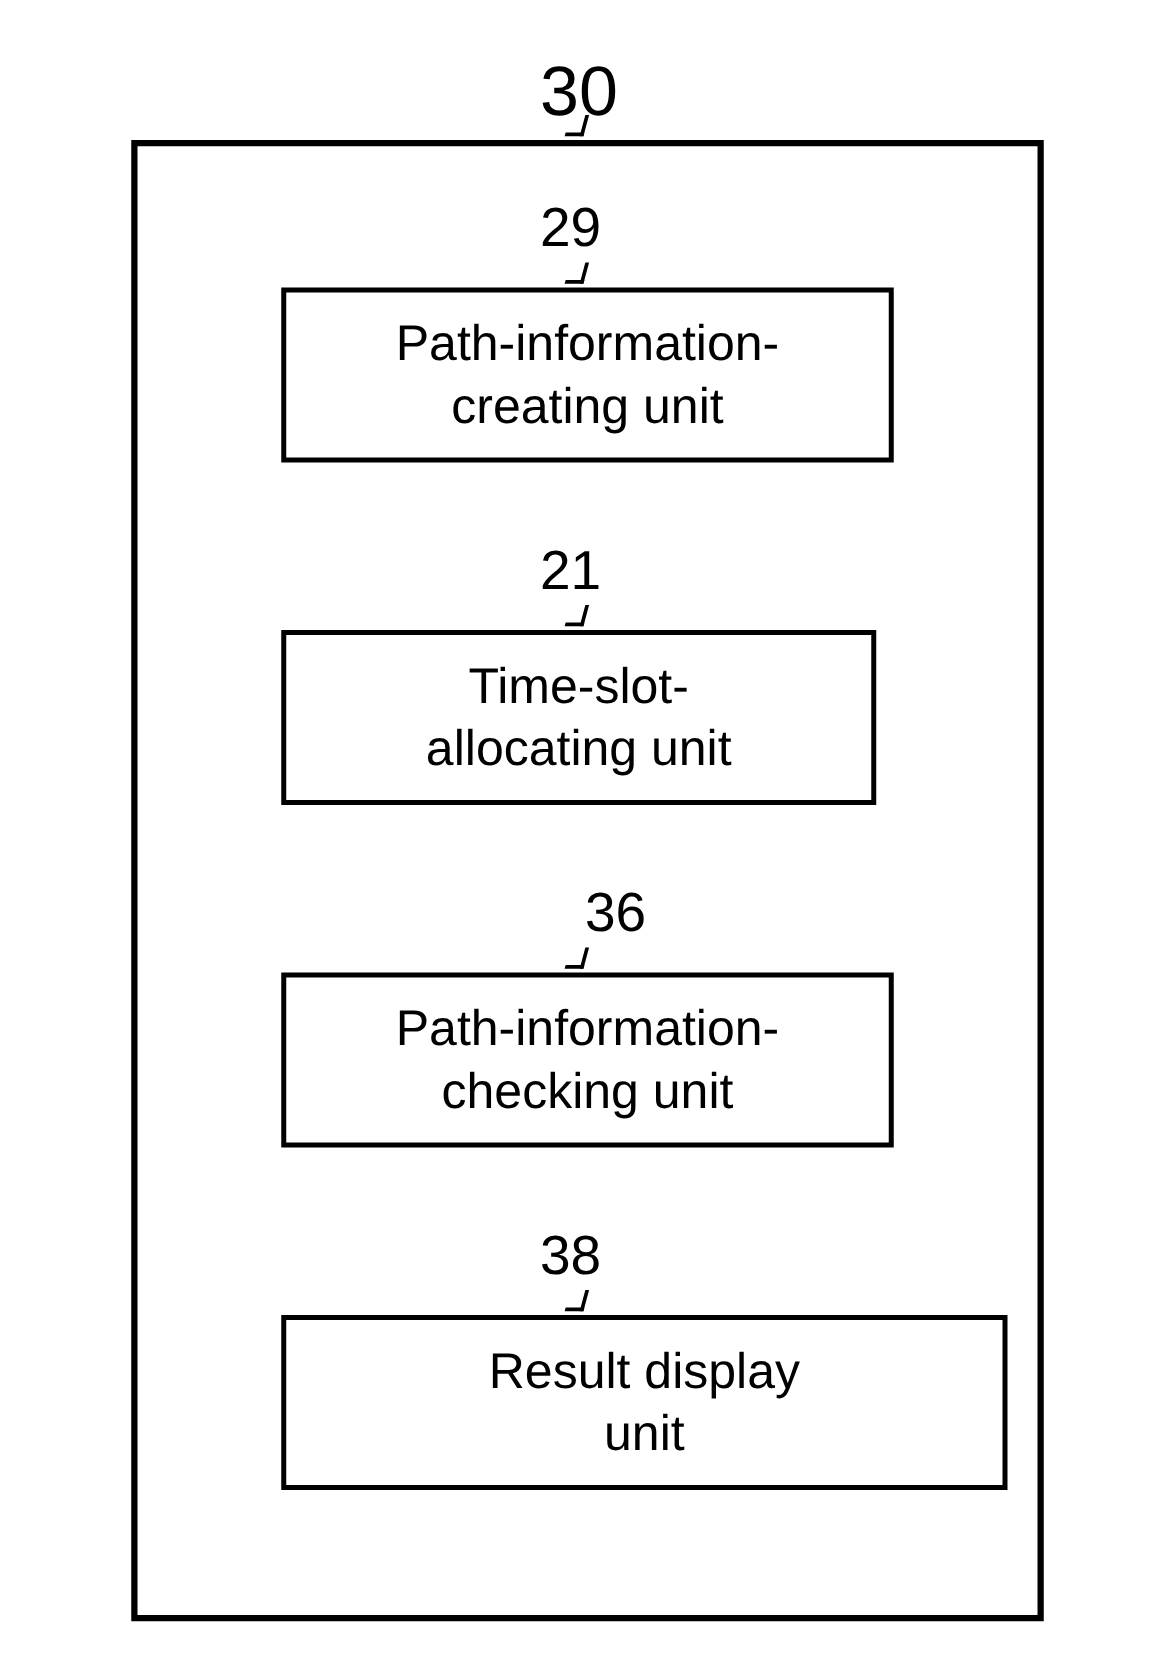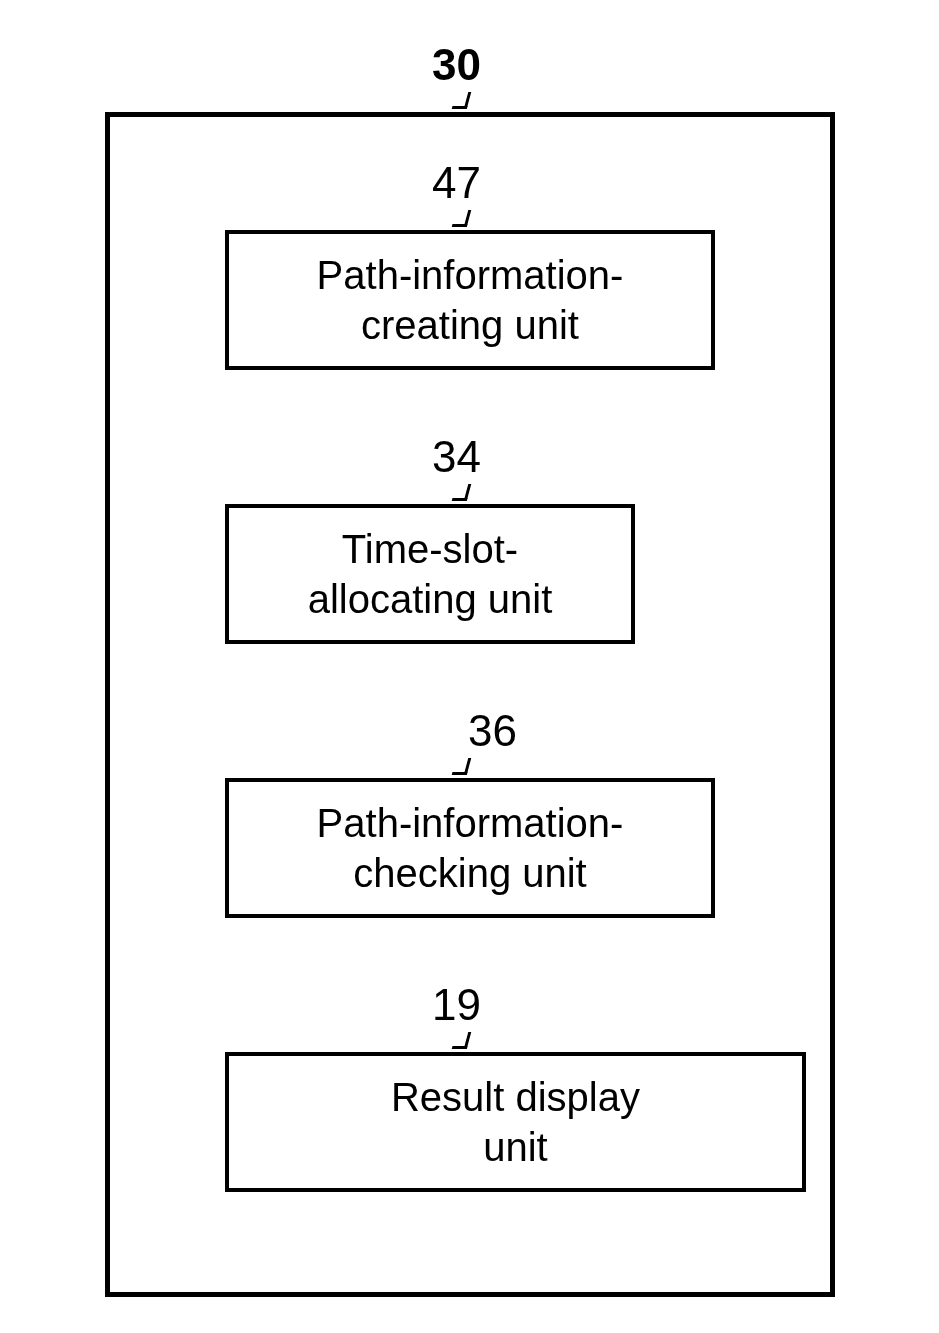--- a/index.html
+++ b/index.html
@@ -14,22 +14,22 @@
       height: 1333px;
       position: relative;
     }
     .diagram-container {
       position: relative;
       width: 100%;
       height: 100%;
     }
     .outer-label {
       position: absolute;
-      font-size: 44px;
-      font-weight: bold;
+      font-size: 56px;
+      font-weight: normal;
       text-align: center;
     }
     .tick {
       position: absolute;
       width: 20px;
       height: 22px;
     }
     .tick::before {
       content: '';
       position: absolute;
@@ -65,41 +65,41 @@
 </head>
 <body>
 
 <div class="diagram-container">
 
   <div class="outer-label" style="left: 432px; top: 40px;">30</div>
   <div class="tick" style="left: 454px; top: 92px;"></div>
 
   <div class="outer-box" style="left: 105px; top: 112px; width: 730px; height: 1185px;"></div>
 
-  <div class="inner-label" style="left: 432px; top: 158px;">47</div>
+  <div class="inner-label" style="left: 432px; top: 158px;">29</div>
   <div class="tick" style="left: 454px; top: 210px;"></div>
   <div class="inner-box" style="left: 225px; top: 230px; width: 490px; height: 140px;">
     <span style="white-space: pre-line;">Path-information-
 creating unit</span>
   </div>
 
-  <div class="inner-label" style="left: 432px; top: 432px;">34</div>
+  <div class="inner-label" style="left: 432px; top: 432px;">21</div>
   <div class="tick" style="left: 454px; top: 484px;"></div>
-  <div class="inner-box" style="left: 225px; top: 504px; width: 410px; height: 140px;">
+  <div class="inner-box" style="left: 225px; top: 504px; width: 476px; height: 140px;">
     <span style="white-space: pre-line;">Time-slot-
 allocating unit</span>
   </div>
 
   <div class="inner-label" style="left: 432px; top: 706px; margin-left: 36px;">36</div>
   <div class="tick" style="left: 454px; top: 758px;"></div>
   <div class="inner-box" style="left: 225px; top: 778px; width: 490px; height: 140px;">
     <span style="white-space: pre-line;">Path-information-
 checking unit</span>
   </div>
 
-  <div class="inner-label" style="left: 432px; top: 980px;">19</div>
+  <div class="inner-label" style="left: 432px; top: 980px;">38</div>
   <div class="tick" style="left: 454px; top: 1032px;"></div>
   <div class="inner-box" style="left: 225px; top: 1052px; width: 581px; height: 140px;">
     <span style="white-space: pre-line;">Result display
 unit</span>
   </div>
 
 </div>
 
 </body></html>

